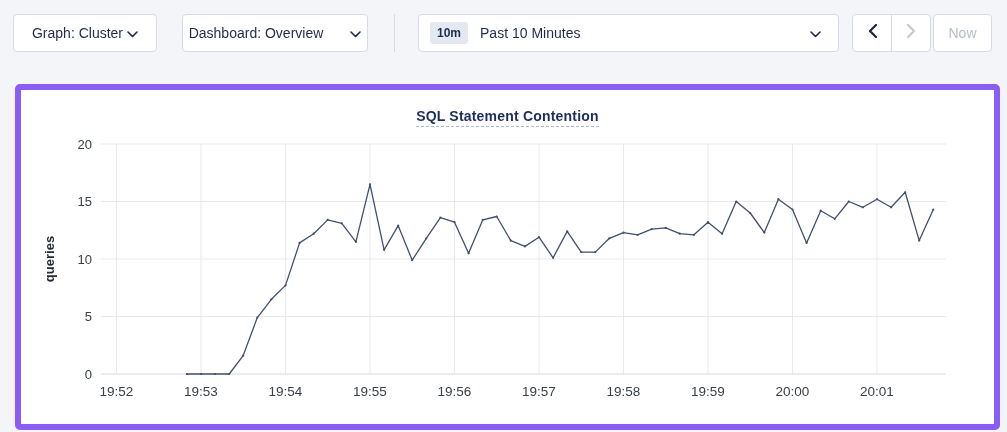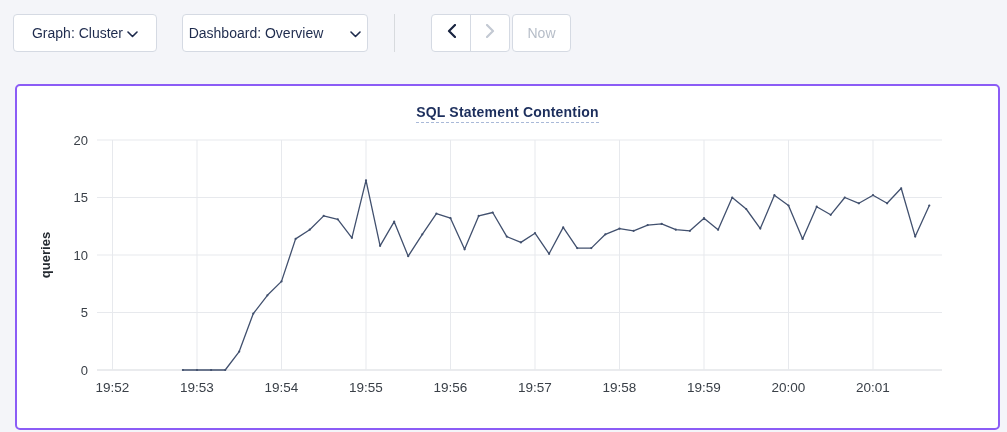--- a/index.html
+++ b/index.html
@@ -21,21 +21,21 @@
   .divider{width:1px;height:38px;background:#d7dade;margin:0 23px 0 26px}
   .timepicker{width:421px;justify-content:flex-start;padding:0 11px 0 11px;gap:12px}
   .timepicker .chev{margin-left:auto;margin-right:6px}
   .badge{background:#e4e9f1;border-radius:3px;font-size:12px;font-weight:bold;padding:4px 7px;color:#1e2b4d}
   .arrows{margin-left:13px;display:flex;align-items:stretch;height:38px;border:1px solid #d5dae3;border-radius:4px;background:#fff;box-sizing:border-box;overflow:hidden}
   .arrow-cell{width:38px;display:flex;align-items:center;justify-content:center;cursor:pointer}
   .arrow-cell + .arrow-cell{border-left:1px solid #d5dae3}
   .now{width:59px;margin-left:2px;color:#b6bdc8}
   .card{
     position:absolute;left:15px;top:84px;width:985px;height:346px;
-    background:#fff;border:2px solid #8b5cf6;border-radius:5px;box-sizing:border-box;
+    background:#fff;border:6px solid #8b5cf6;border-radius:5px;box-sizing:border-box;
   }
   .title-row{text-align:center;margin-top:17px;height:20px}
   .chart-title{
     display:inline-block;font-size:14px;font-weight:bold;color:#1c2e5c;
     border-bottom:1px dashed #a9b9d8;padding-bottom:2px;letter-spacing:.2px;cursor:help;
   }
   svg.chart{position:absolute;left:0;top:40px;font-family:"Liberation Sans",sans-serif}
 </style>
 </head>
 <body>
@@ -55,20 +55,29 @@
     <span>Dashboard: Overview</span>
     <span class="chev">
       <svg width="11" height="7" viewBox="0 0 11 7">
           <path d="M1 1l4.5 4.5L10 1" fill="none" stroke="#1e2b4d" stroke-width="1.6" stroke-linecap="round" stroke-linejoin="round"></path>
         </svg>
     </span>
   </div>
 
   <div class="divider"></div>
 
+  <div class="btn timepicker">
+    <span class="badge">10m</span>
+    <span>Past 10 Minutes</span>
+    <span class="chev">
+      <svg width="11" height="7" viewBox="0 0 11 7">
+          <path d="M1 1l4.5 4.5L10 1" fill="none" stroke="#1e2b4d" stroke-width="1.6" stroke-linecap="round" stroke-linejoin="round"></path>
+        </svg>
+    </span>
+  </div>
 
   <div class="arrows">
     <div class="arrow-cell">
       <span>
         <svg width="9" height="14" viewBox="0 0 9 14">
             <path d="M8 1L2 7l6 6" fill="none" stroke="#18233f" stroke-width="2.2" stroke-linecap="round" stroke-linejoin="round"></path>
           </svg>
       </span>
     </div>
     <div class="arrow-cell" aria-disabled="true">

